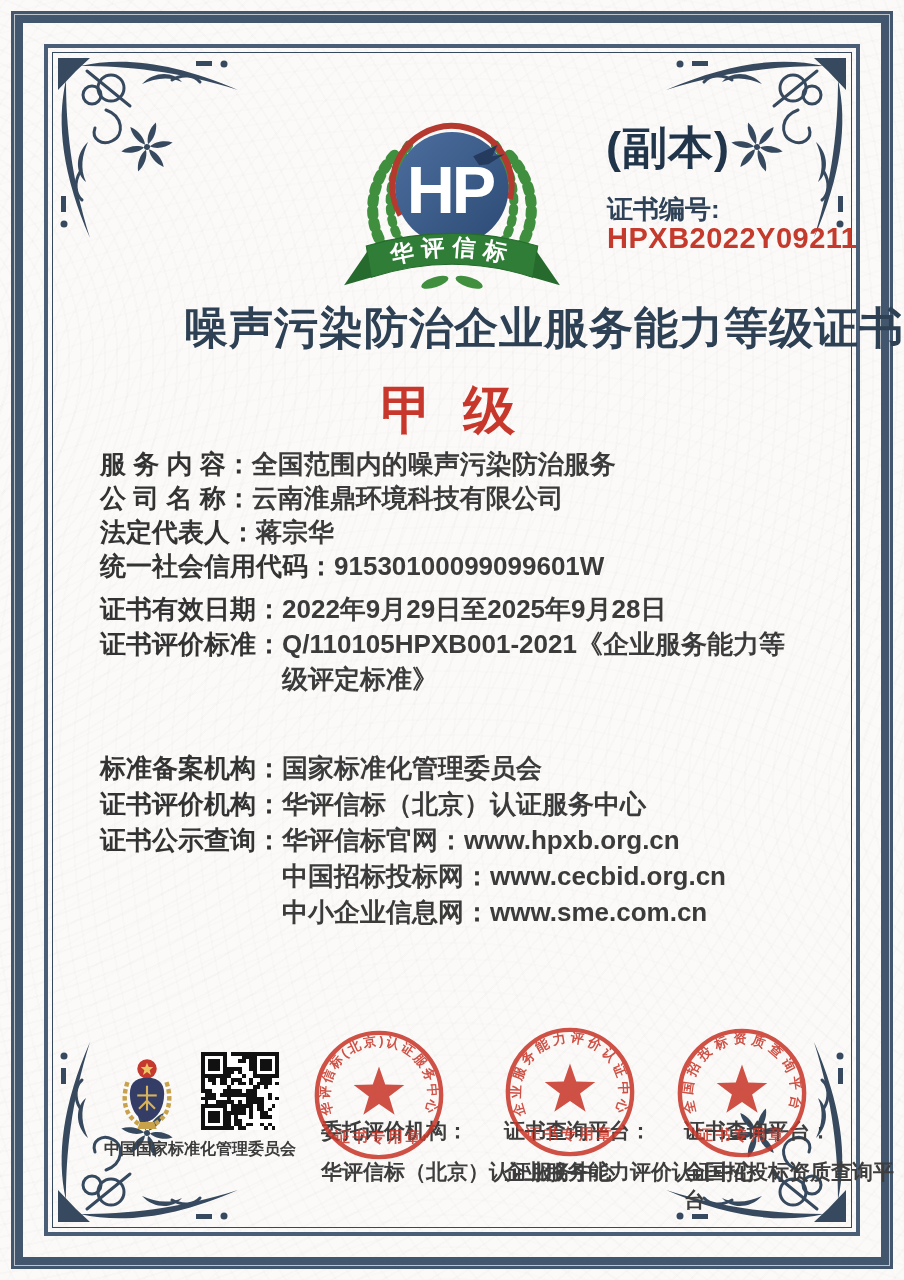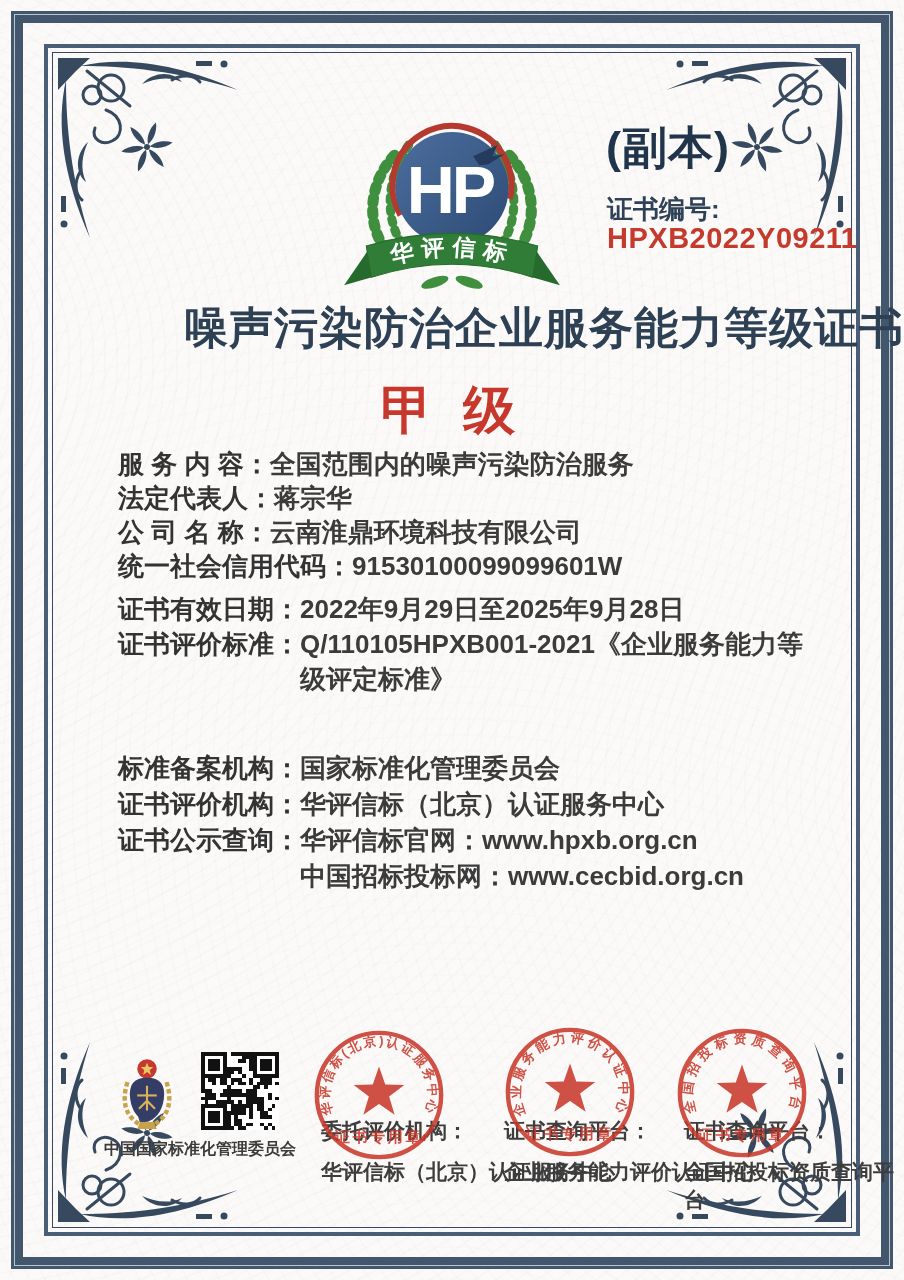--- a/index.html
+++ b/index.html
@@ -24,21 +24,21 @@
   .corner.bl{bottom:54px;left:54px;transform:scaleY(-1);}
   .corner.br{bottom:54px;right:54px;transform:scale(-1,-1);}
   
   .logo{position:absolute;left:338px;top:92px;width:228px;height:198px;}
   .copy-label{position:absolute;left:606px;top:118px;font-size:45px;font-weight:900;color:#20344a;letter-spacing:1px;}
   .certno-label{position:absolute;left:607px;top:192px;font-size:26px;font-weight:800;color:#2e4156;}
   .certno-value{position:absolute;left:607px;top:222px;font-size:29px;font-weight:800;color:#c43a2c;letter-spacing:.5px;}
   .title{position:absolute;left:0;top:299px;width:100%;text-align:right;font-size:44px;font-weight:900;color:#2e4154;letter-spacing:1px;}
   .grade{position:absolute;left:0;top:376px;width:100%;text-align:center;font-size:52px;font-weight:900;color:#c8372b;letter-spacing:8px;}
   
-  .block{position:absolute;left:118px;width:680px;font-weight:700;}
+  .block{position:absolute;left:100px;width:680px;font-weight:700;}
   .block .line{white-space:nowrap;}
   .b1{top:447px;font-size:26px;line-height:34px;}
   .b2{top:592px;font-size:26px;line-height:35px;}
   .b3{top:750px;font-size:26px;line-height:36px;}
   .wrap-indent{padding-left:182px;}
   .lbl{color:#333;}
   .val{color:#3b3b3b;}
   
   .emblem{position:absolute;left:116px;top:1056px;width:62px;height:78px;}
   .qr{position:absolute;left:201px;top:1052px;width:78px;height:78px;background:#fff;}
@@ -144,36 +144,37 @@
 
   <div class="copy-label">(副本)</div>
   <div class="certno-label">证书编号:</div>
   <div class="certno-value">HPXB2022Y09211</div>
 
   <div class="title">噪声污染防治企业服务能力等级证书</div>
   <div class="grade">甲 级</div>
 
   <div class="block b1">
     <div class="line"><span class="lbl">服 务 内 容：</span><span class="val">全国范围内的噪声污染防治服务</span></div>
+    <div class="line"><span class="lbl">公 司 名 称：</span><span class="val">云南淮鼎环境科技有限公司</span></div>
     <div class="line"><span class="lbl">法定代表人：</span><span class="val">蒋宗华</span></div>
-    <div class="line"><span class="lbl">公 司 名 称：</span><span class="val">云南淮鼎环境科技有限公司</span></div>
     <div class="line"><span class="lbl">统一社会信用代码：</span><span class="val">91530100099099601W</span></div>
   </div>
 
   <div class="block b2">
     <div class="line"><span class="lbl">证书有效日期：</span><span class="val">2022年9月29日至2025年9月28日</span></div>
     <div class="line"><span class="lbl">证书评价标准：</span><span class="val">Q/110105HPXB001-2021《企业服务能力等</span></div>
     <div class="line wrap-indent"><span class="val">级评定标准》</span></div>
   </div>
 
   <div class="block b3">
     <div class="line"><span class="lbl">标准备案机构：</span><span class="val">国家标准化管理委员会</span></div>
     <div class="line"><span class="lbl">证书评价机构：</span><span class="val">华评信标（北京）认证服务中心</span></div>
     <div class="line"><span class="lbl">证书公示查询：</span><span class="val">华评信标官网：www.hpxb.org.cn</span></div>
     <div class="line wrap-indent"><span class="val">中国招标投标网：www.cecbid.org.cn</span></div>
+    <div class="line wrap-indent"><span class="val">中小企业信息网：www.sme.com.cn</span></div>
   </div>
 
   <svg class="emblem" viewBox="0 0 70 85">
     <path d="M13,28 C5,52 12,72 35,79" fill="none" stroke="#c8a24a" stroke-width="5" stroke-dasharray="5 3"></path>
     <path d="M57,28 C65,52 58,72 35,79" fill="none" stroke="#c8a24a" stroke-width="5" stroke-dasharray="5 3"></path>
     <circle cx="35" cy="13" r="11" fill="#c5392f"></circle>
     <polygon points="35,6 37,11 42,11 38,14.5 39.5,20 35,16.5 30.5,20 32,14.5 28,11 33,11" fill="#e9c765"></polygon>
     <path d="M35,23 C50,23 56,31 54,47 C52,62 44,70 35,73 C26,70 18,62 16,47 C14,31 20,23 35,23 Z" fill="#333d66"></path>
     <g stroke="#d9b35b" stroke-width="2.4" fill="none">
       <path d="M35,32 v28"></path>

